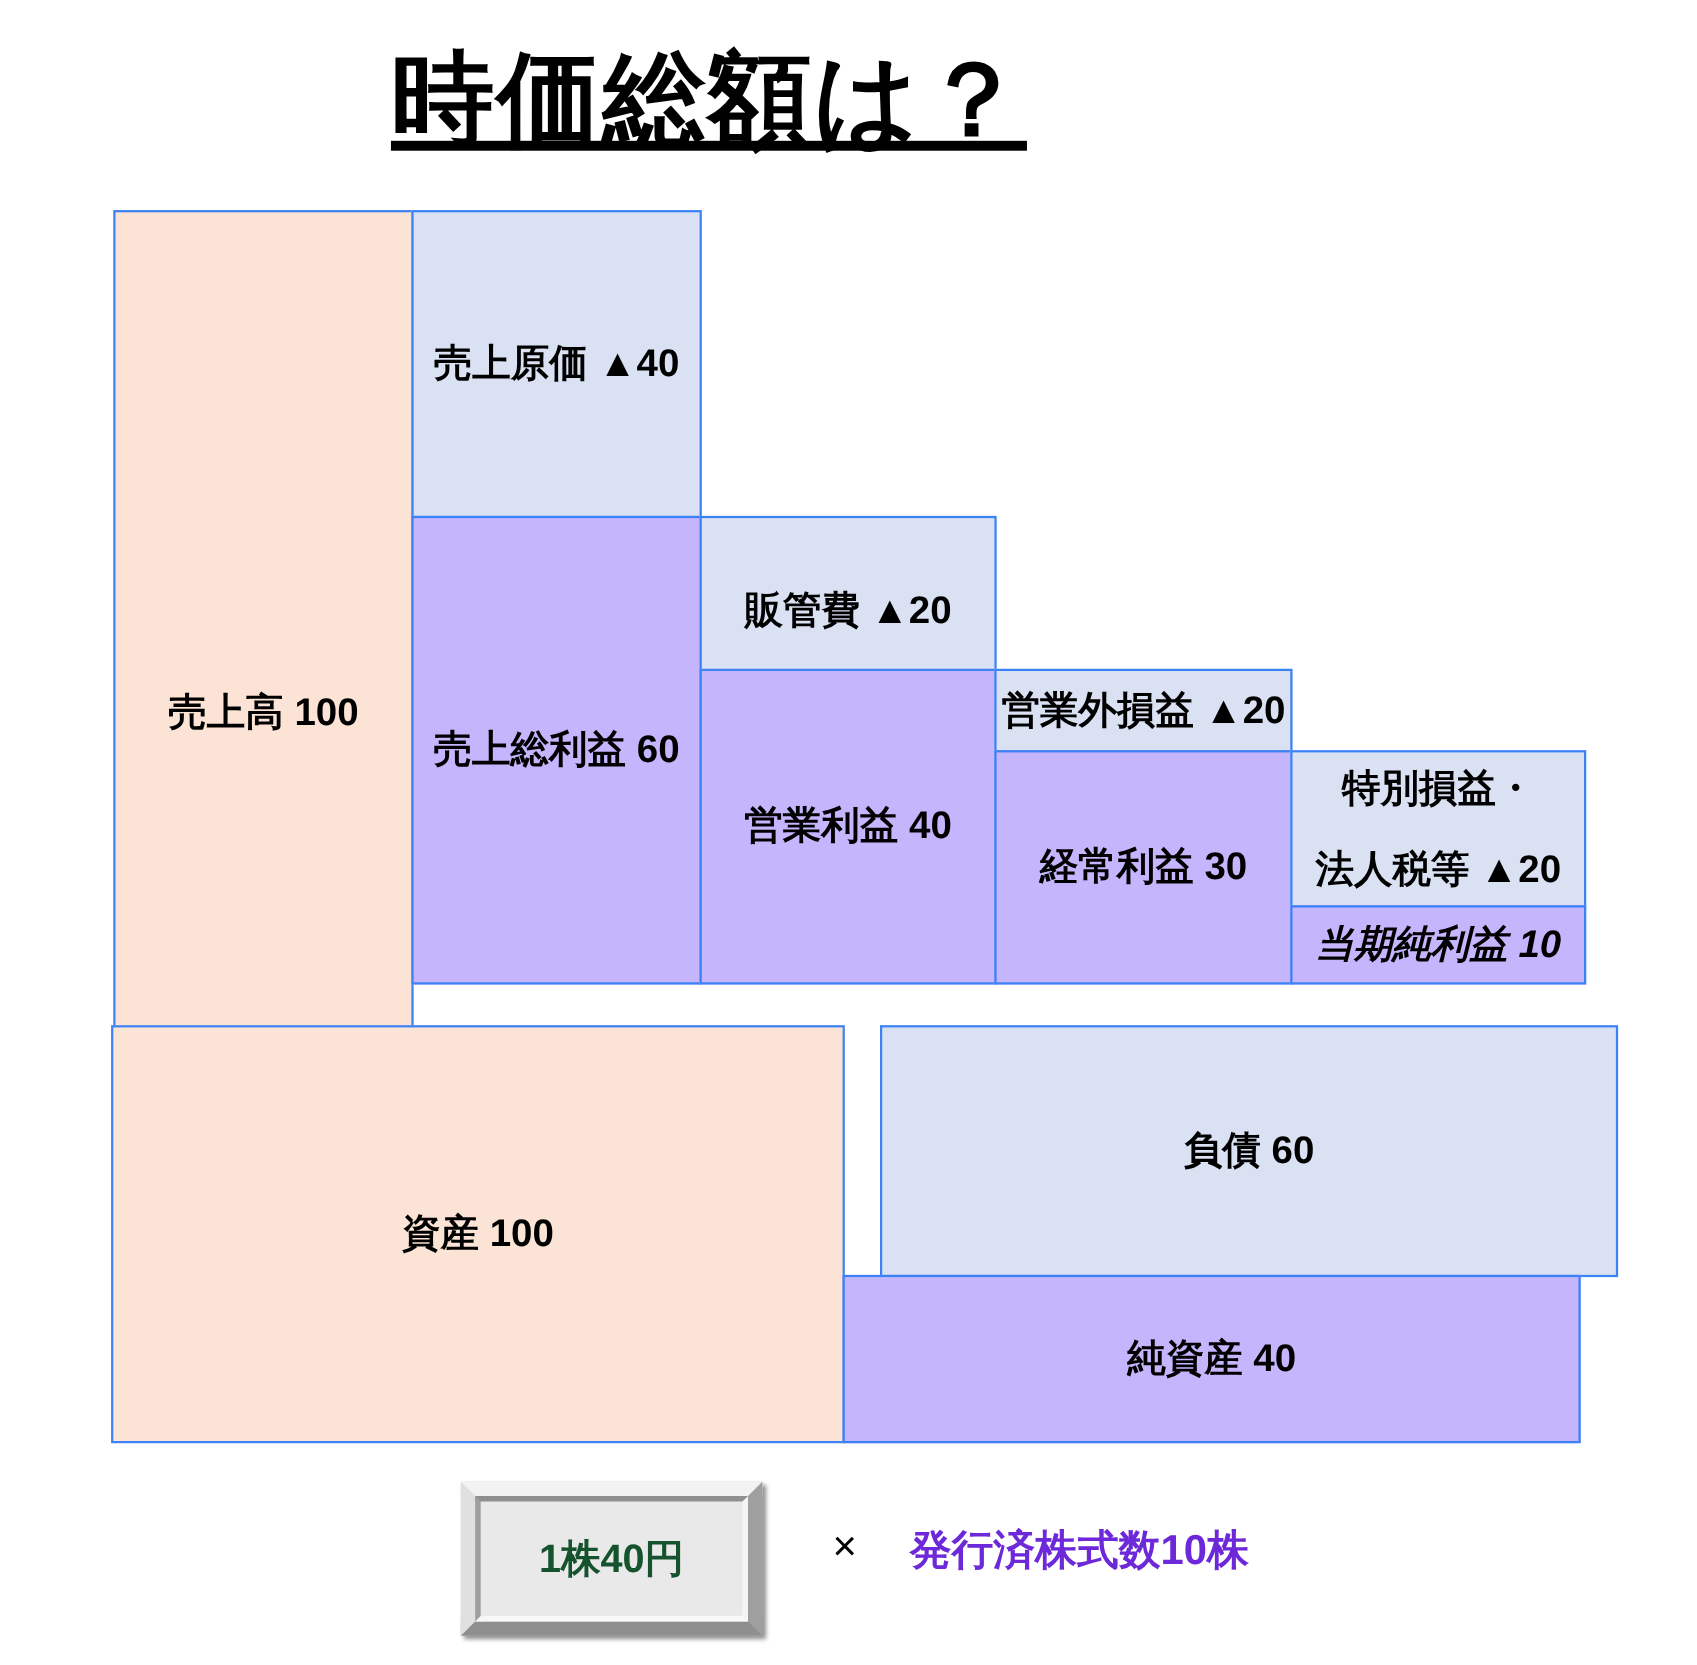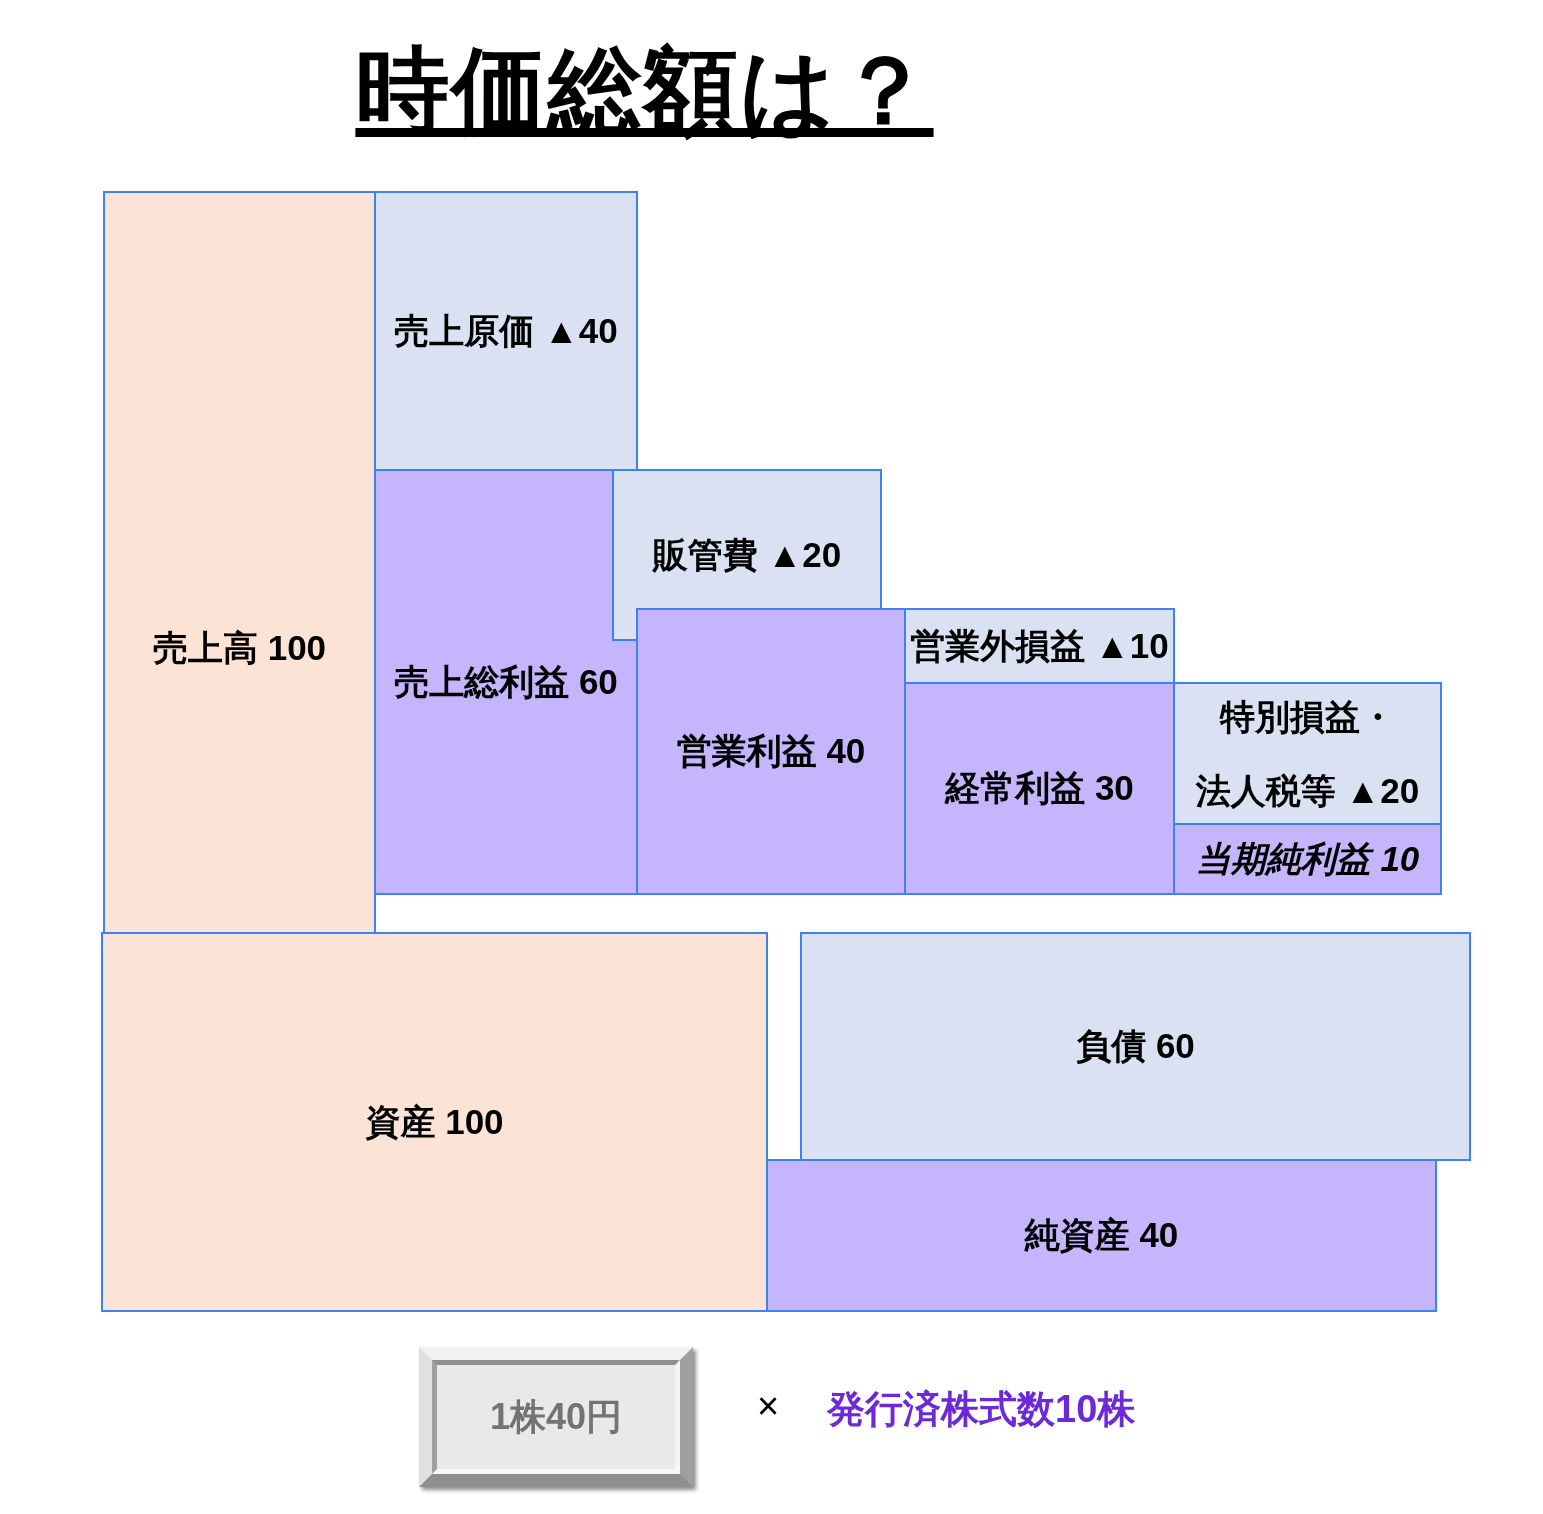--- a/index.html
+++ b/index.html
@@ -24,21 +24,21 @@
   
   .frame-outer{position:absolute;left:419px;top:1347px;width:274px;height:140px;
                box-sizing:border-box;
                border:13px solid;border-color:#f2f2f2 #9f9f9f #8f8f8f #e0e0e0;
                background:#cfcfcf;
                box-shadow:3px 3px 4px rgba(0,0,0,0.45), inset 0 0 0 1px #bdbdbd;}
   .frame-inner{width:100%;height:100%;box-sizing:border-box;
                border:5px solid;border-color:#8f8f8f #f5f5f5 #f8f8f8 #9f9f9f;
                background:#e9e9e9;
                display:flex;align-items:center;justify-content:center;
-               font-size:36px;font-weight:700;color:#737373;}
+               font-size:36px;font-weight:700;color:#14532d;}
 
   .mult{position:absolute;left:738px;top:1385px;width:60px;text-align:center;
         font-size:38px;font-weight:400;color:#000;}
   .shares{position:absolute;left:827px;top:1384px;font-size:38px;font-weight:700;color:#6d28d9;}
 </style>
 </head>
 <body>
 
 <div id="stage">
 
@@ -48,29 +48,29 @@
     <span>売上高 100</span>
   </div>
 
   <div class="blk blue" style="left:374px;top:191px;width:264px;height:280px;">
     <span>売上原価 ▲40</span>
   </div>
   <div class="blk green" style="left:374px;top:469px;width:264px;height:426px;">
     <span>売上総利益 60</span>
   </div>
 
-  <div class="blk blue" style="left:612px;top:469px;width:270px;height:172px;">
+  <div class="blk blue" style="left:636px;top:469px;width:270px;height:172px;">
     <span>販管費 ▲20</span>
   </div>
   <div class="blk green" style="left:636px;top:608px;width:270px;height:287px;">
     <span>営業利益 40</span>
   </div>
 
   <div class="blk blue" style="left:904px;top:608px;width:271px;height:76px;">
-    <span>営業外損益 ▲10</span>
+    <span>営業外損益 ▲20</span>
   </div>
   <div class="blk green" style="left:904px;top:682px;width:271px;height:213px;">
     <span>経常利益 30</span>
   </div>
 
   <div class="blk blue twoline" style="left:1173px;top:682px;width:269px;height:143px;">
     <span>特別損益・</span>
     <span>法人税等 ▲20</span>
   </div>
   <div class="blk green" style="left:1173px;top:823px;width:269px;height:72px;font-style:italic;">

